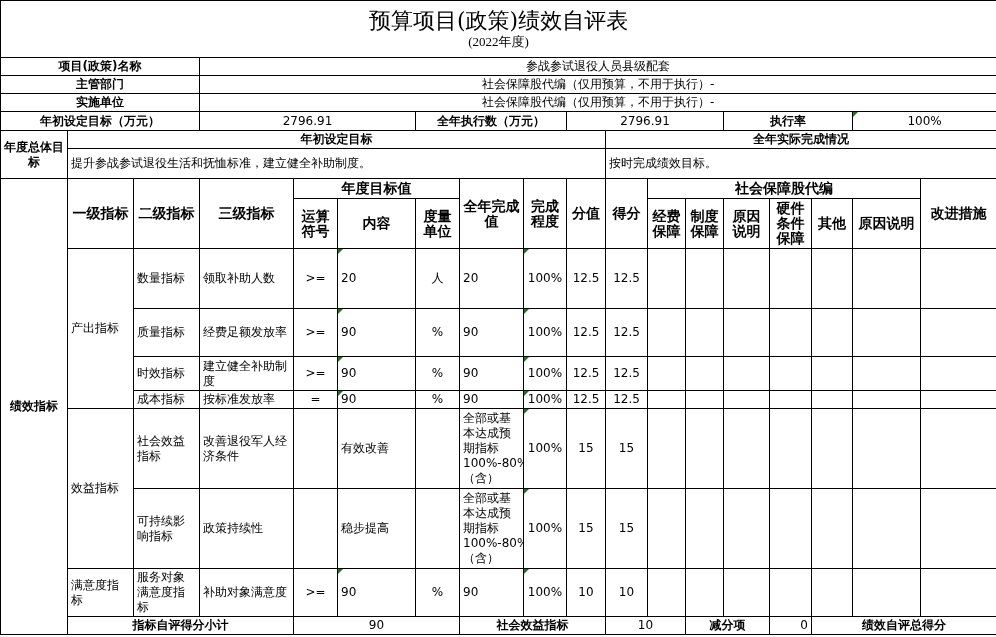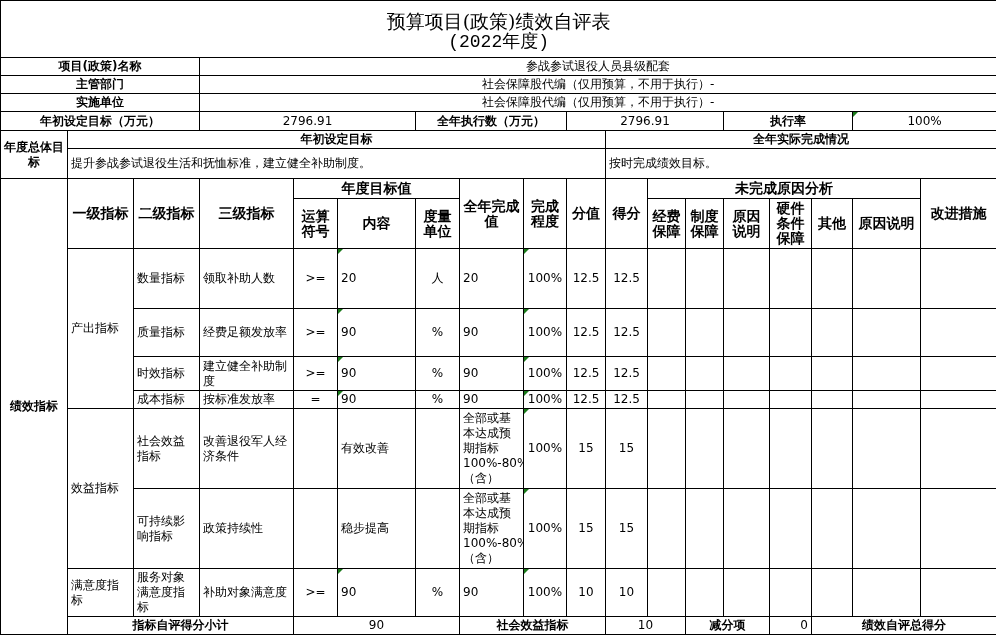--- a/index.html
+++ b/index.html
@@ -3,22 +3,22 @@
 <meta charset="utf-8">
 <style>
   html, body { margin:0; padding:0; background:#fff; }
   body { width:996px; height:637px; overflow:hidden; font-family:"DejaVu Sans", sans-serif; color:#000; }
   table { border-collapse:collapse; table-layout:fixed; width:996px; }
   td { border:1px solid #000; padding:0 3px; font-size:12px; line-height:15px; vertical-align:middle; overflow:hidden; position:relative; }
   .c { text-align:center; }
   .l { text-align:left; }
   .r { text-align:right; }
   .b { font-weight:bold; }
-  .title { font-size:19px; font-weight:normal; line-height:26px; font-family:"DejaVu Serif", serif; }
-  .subtitle { font-size:18px; line-height:16px; font-family:Liberation Mono, monospace;text-align:center; }
+  .title { font-size:22px; font-weight:normal; line-height:26px; font-family:"DejaVu Serif", serif; }
+  .subtitle { font-size:13px; line-height:16px; font-family:Liberation Serif, serif;text-align:center; }
   .hdr { font-weight:bold; font-size:14px; }
   .mark::before { content:""; position:absolute; left:0; top:0; width:0; height:0; border-top:5px solid #1a7a1a; border-right:5px solid transparent; }
 </style>
 </head>
 <body>
 
 <table>
   <colgroup>
     <col style="width:67px">
       <col style="width:66px">
@@ -82,21 +82,21 @@
   <tr style="height:20px">
     <td rowspan="10" class="c b">绩效指标</td>
     <td rowspan="2" class="c hdr">一级指标</td>
     <td rowspan="2" class="c hdr">二级指标</td>
     <td rowspan="2" class="c hdr">三级指标</td>
     <td colspan="3" class="c hdr">年度目标值</td>
     <td rowspan="2" class="c hdr">全年完成值</td>
     <td rowspan="2" class="c hdr">完成程度</td>
     <td rowspan="2" class="c hdr">分值</td>
     <td rowspan="2" class="c hdr">得分</td>
-    <td colspan="6" class="c hdr">未完成原因分析</td>
+    <td colspan="6" class="c hdr">社会保障股代编</td>
     <td rowspan="2" class="c hdr">改进措施</td>
   </tr>
   <tr style="height:50px">
     <td class="c hdr">运算符号</td>
     <td class="c hdr">内容</td>
     <td class="c hdr">度量单位</td>
     <td class="c hdr">经费保障</td>
     <td class="c hdr">制度保障</td>
     <td class="c hdr">原因说明</td>
     <td class="c hdr">硬件条件保障</td>

